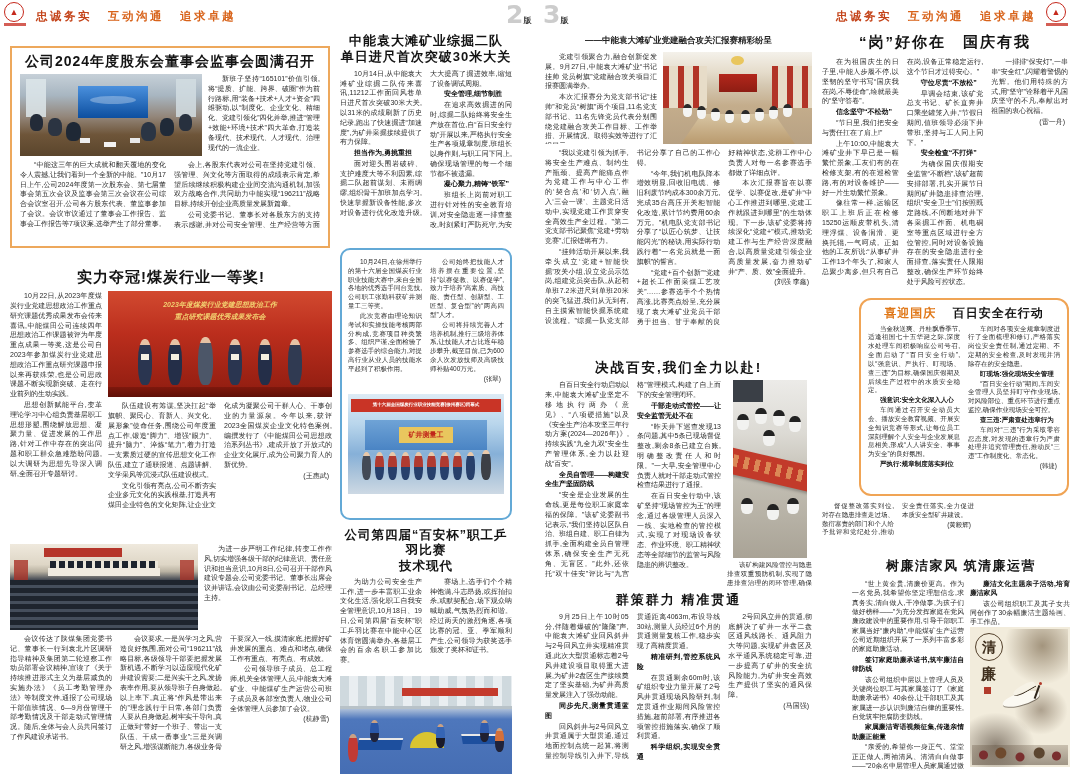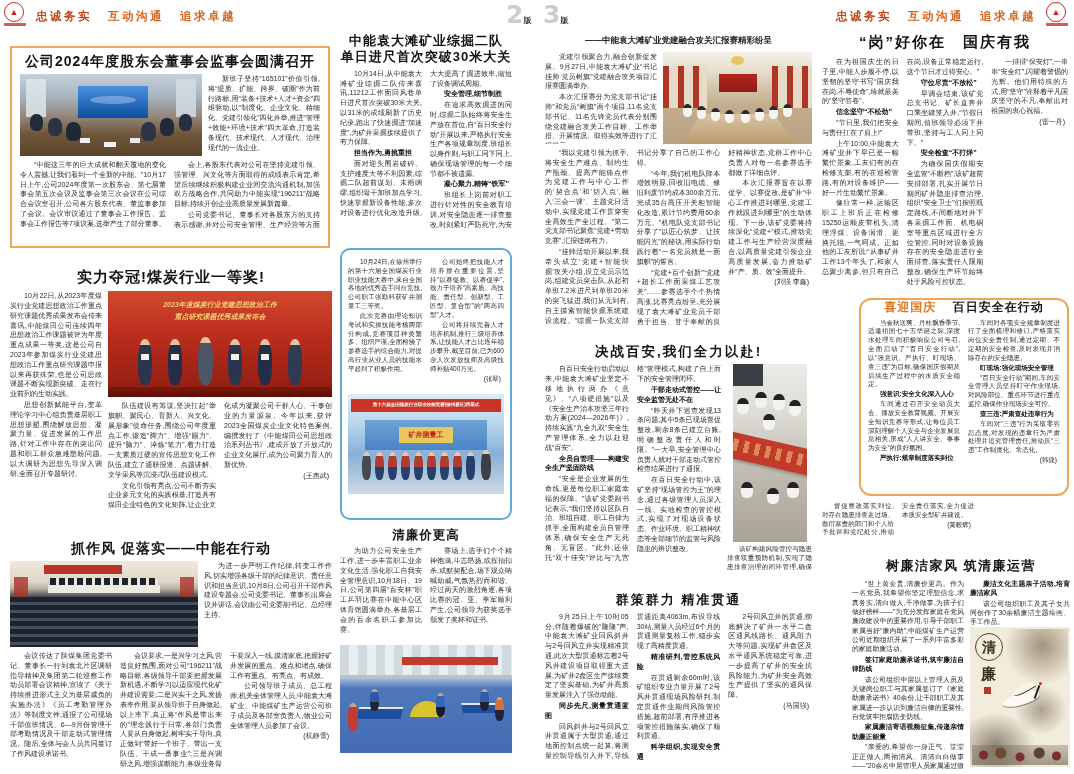--- a/index.html
+++ b/index.html
@@ -23,21 +23,21 @@
   .photo{position:relative;overflow:hidden;flex:none;background:#d5d5d5}
   .pg{position:absolute;display:block}
   .man{position:absolute;display:block;border-radius:45% 45% 38% 38%}
   .pnum{font-size:25px;font-weight:bold;color:#cccccc;line-height:1;font-family:"DejaVu Sans",sans-serif}
   .pverse{font-size:8px;color:#3d3d3d;font-weight:bold}
   .slog{display:flex;gap:16px;font-size:11.5px;font-weight:bold;letter-spacing:2.5px;color:#d8631a;white-space:nowrap}
   .logo{width:20px;height:20px;border:1.6px solid #c5281c;border-radius:50%;display:flex;align-items:center;justify-content:center;color:#c5281c;font-size:9px;font-weight:bold;line-height:1}
   .logosub{width:22px;height:2.5px;background:#c5281c;opacity:.75;margin-top:1px}
   .obox{border:2px solid #eda85c;padding:5px 8px}
   .bbox{border:2px solid #63a9d6;border-radius:10px;padding:5px 6px}
-  .nbox{border:2px solid #f0a455;border-radius:12px;padding:0 7px}
+  .nbox{border:2px solid #f0a455;border-radius:12px;padding:6px 7px}
 </style>
 </head>
 <body>
 
 <div class="page" id="pageL">
 
   <div class="blk" style="left:4px;top:2px">
     <div class="logo">
         <span>▲</span>
       </div>
@@ -107,21 +107,20 @@
         <div class="bod c2" style="height:118px;margin-top:4px">
             <p>队伍建设有筹谋,坚决扛起“举旗帜、聚民心、育新人、兴文化、展形象”使命任务,围绕公司年度重点工作,锻造“脚力”、增强“眼力”、提升“脑力”、淬炼“笔力”,着力打造一支素质过硬的宣传思想文化工作队伍,建立了通联报道、点题讲解、文学采风等沉浸式队伍建设模式。</p>
             <p>文化引领有亮点,公司不断夯实企业多元文化的实践根基,打造具有煤田企业特色的文化矩阵,让企业文化成为凝聚公司干群人心、干事创业的力量源泉。今年以来,获评2023全国煤炭企业文化特色案例,编撰发行了《中能煤田公司思想政治系列丛书》,建成开放了开放式的企业文化展厅,成为公司聚力育人的新优势。</p>
             <p class="byline">(王惠武)</p>
           </div>
       </div>
     </div>
   </div>
 
   <div class="blk" style="left:10px;top:540px;width:322px;height:234px;overflow:hidden">
-    <h1 class="art" style="font-size:14px">抓作风 促落实——中能在行动</h1>
     <div class="row" style="margin-top:4px;gap:6px">
       <div class="photo" style="width:188px;height:86px;background:linear-gradient(180deg,#efe9dd 0%,#ded6c6 24%,#b9b2a2 32%,#3f454f 42%,#343a44 100%)">
         <i class="pg" style="left:34px;top:4px;width:78px;height:9px;background:#b5352a"></i>
         <i class="pg" style="left:4px;top:16px;width:14px;height:20px;background:#a93227;opacity:.8"></i>
         <i class="pg" style="right:4px;top:16px;width:14px;height:20px;background:#a93227;opacity:.8"></i>
         <i class="pg" style="left:40px;top:17px;width:108px;height:7px;background:repeating-linear-gradient(90deg,#1d242e 0 6px,#eae6da 6px 9px)"></i>
         <i class="pg" style="left:38px;top:24px;width:112px;height:8px;background:#efeadf"></i>
         <i class="pg" style="left:0;top:36px;width:100%;height:50px;background:repeating-linear-gradient(180deg,#1e242e 0 5px,#454e5c 5px 8px),repeating-linear-gradient(90deg,rgba(255,255,255,.06) 0 3px,transparent 3px 9px)"></i>
       </div>
       <div class="bod one" style="width:128px;height:86px">
@@ -170,21 +169,22 @@
       <i class="man" style="left:66px;top:58px;width:9px;height:28px;background:linear-gradient(180deg,#e8c8aa 0 14%,#b03a30 14% 55%,#273f6b 55%)"></i>
       <i class="man" style="left:79px;top:58px;width:9px;height:28px;background:linear-gradient(180deg,#e8c8aa 0 14%,#b03a30 14% 55%,#273f6b 55%)"></i>
       <i class="man" style="left:92px;top:58px;width:9px;height:28px;background:linear-gradient(180deg,#e8c8aa 0 14%,#b03a30 14% 55%,#273f6b 55%)"></i>
       <i class="man" style="left:105px;top:58px;width:9px;height:28px;background:linear-gradient(180deg,#e8c8aa 0 14%,#b03a30 14% 55%,#273f6b 55%)"></i>
       <i class="man" style="left:118px;top:58px;width:9px;height:28px;background:linear-gradient(180deg,#e8c8aa 0 14%,#273f6b 14%)"></i>
       <i class="man" style="left:133px;top:56px;width:10px;height:30px;background:linear-gradient(180deg,#e8c8aa 0 13%,#3c3f46 13%)"></i>
     </div>
   </div>
 
   <div class="blk" style="left:340px;top:528px;width:172px;height:246px">
-    <h1 class="art" style="font-size:12.5px">清廉价更高</h1>
+    <h1 class="art" style="font-size:12.5px">公司第四届“百安杯”职工乒羽比赛</h1>
+    <h1 class="art" style="font-size:12.5px">技术现代</h1>
     <div class="bod c2" style="height:96px;margin-top:3px">
         <p>为助力公司安全生产工作,进一步丰富职工业余文化生活,强化职工自我安全管理意识,10月18日、19日,公司第四届“百安杯”职工乒羽比赛在中能中心区体育馆圆满举办,各基层工会的百余名职工参加比赛。</p>
         <p>赛场上,选手们个个精神饱满,斗志昂扬,或挥拍扣杀,或默契配合,场下观众呐喊助威,气氛热烈而和谐。经过两天的激烈角逐,各项比赛的冠、亚、季军顺利产生,公司领导为获奖选手颁发了奖杯和证书。</p>
       </div>
     <div class="photo" style="width:172px;height:108px;margin-top:3px;background:linear-gradient(180deg,#e8edf0 0%,#dbe2e6 26%,#4e77bc 40%,#446cb2 100%)">
       <i class="pg" style="left:0;top:0;width:100%;height:30px;background:repeating-linear-gradient(90deg,#cfd9de 0 9px,#e9eef1 9px 18px)"></i>
       <i class="pg" style="left:62px;top:12px;width:96px;height:8px;background:#c43a2c"></i>
       <i class="pg" style="left:0;top:30px;width:100%;height:3px;background:#b8c2c8"></i>
       <i class="pg" style="left:18px;top:62px;width:44px;height:12px;background:#1d4f9e;border-top:2px solid #e8e8e8;transform:skewX(-12deg)"></i>
       <i class="pg" style="left:122px;top:58px;width:38px;height:10px;background:#1d4f9e;border-top:2px solid #e8e8e8;transform:skewX(10deg)"></i>
@@ -241,21 +241,21 @@
     <div class="bod c3" style="height:180px;margin-top:4px">
         <p>“我以党建引领为抓手,将安全生产难点、制约生产瓶颈、提高产能痛点作为党建工作与中心工作的‘契合点’和‘切入点’,融入‘三会一课’、主题党日活动中,实现党建工作贯穿安全高效生产全过程。”第二党支部书记聚焦“党建+劳动竞赛”,汇报铿锵有力。</p>
         <p>“挂帅活动开展以来,我牵头成立‘党建+智能快掘’攻关小组,设立党员示范岗,组建党员突击队,从起初单班7.2米进尺到单班20米的突飞猛进,我们从无到有,自主摸索智能快掘系统建设流程。”综掘一队党支部书记分享了自己的工作心得。</p>
         <p>“今年,我们机电队降本增效明显,回收旧电缆、修旧利废节约成本300余万元,完成35台高压开关柜智能化改造,累计节约费用60余万元。”机电队党支部书记分享了“以匠心筑梦、让技能闪光”的秘诀,用实际行动践行着“一名党员就是一面旗帜”的誓言。</p>
         <p>“党建+百个创新”“党建+超长工作面采煤工艺攻关”……参赛选手个个热情高涨,比赛亮点纷呈,充分展现了袁大滩矿业党员干部勇于担当、甘于奉献的良好精神状态,党群工作中心负责人对每一名参赛选手都做了详细点评。</p>
         <p>本次汇报赛旨在以赛促学、以赛促改,是矿井“中心工作推进到哪里,党建工作就跟进到哪里”的生动体现。下一步,该矿党委将持续深化“党建+”模式,推动党建工作与生产经营深度融合,以高质量党建引领企业高质量发展,奋力推动矿井“产、质、效”全面提升。</p>
         <p class="byline">(刘强 李鑫)</p>
       </div>
   </div>
 
-  <div class="blk" style="left:8px;top:344px;width:267px;height:234px">
+  <div class="blk" style="left:8px;top:360px;width:267px;height:234px">
     <h1 class="art" style="font-size:13.5px;letter-spacing:2px">决战百安,我们全力以赴!</h1>
     <div class="row" style="margin-top:4px;gap:6px">
       <div class="bod c2" style="width:176px;height:208px">
           <p>自百日安全行动启动以来,中能袁大滩矿业坚定不移地执行两办《意见》、“八项硬措施”以及《安全生产治本攻坚三年行动方案(2024—2026年)》,持续实践“九全九双”安全生产管理体系,全力以赴迎战“百安”。</p>
           <p class="sub">全员自管理——构建安全生产坚固防线</p>
           <p>“安全是企业发展的生命线,更是每位职工家庭幸福的保障。”该矿党委副书记表示,“我们坚持以区队自治、班组自建、职工自律为抓手,全面构建全员自管理体系,确保安全生产无死角、无盲区。”此外,还依托“双十佳安”评比与“九宫格”管理模式,构建了自上而下的安全管理闭环。</p>
           <p class="sub">干部走动式管控——让安全监管无处不在</p>
           <p>“昨天井下巡查发现13条问题,其中5条已现场督促整改,剩余8条已建立台账,明确整改责任人和时限。”一大早,安全管理中心负责人就对干部走动式管控检查结果进行了通报。</p>
           <p>在百日安全行动中,该矿坚持“现场管控为王”的理念,通过各级管理人员深入一线、实地检查的管控模式,实现了对现场设备状态、作业环境、职工精神状态等全部细节的监管与风险隐患的辨识整改。</p>
         </div>

